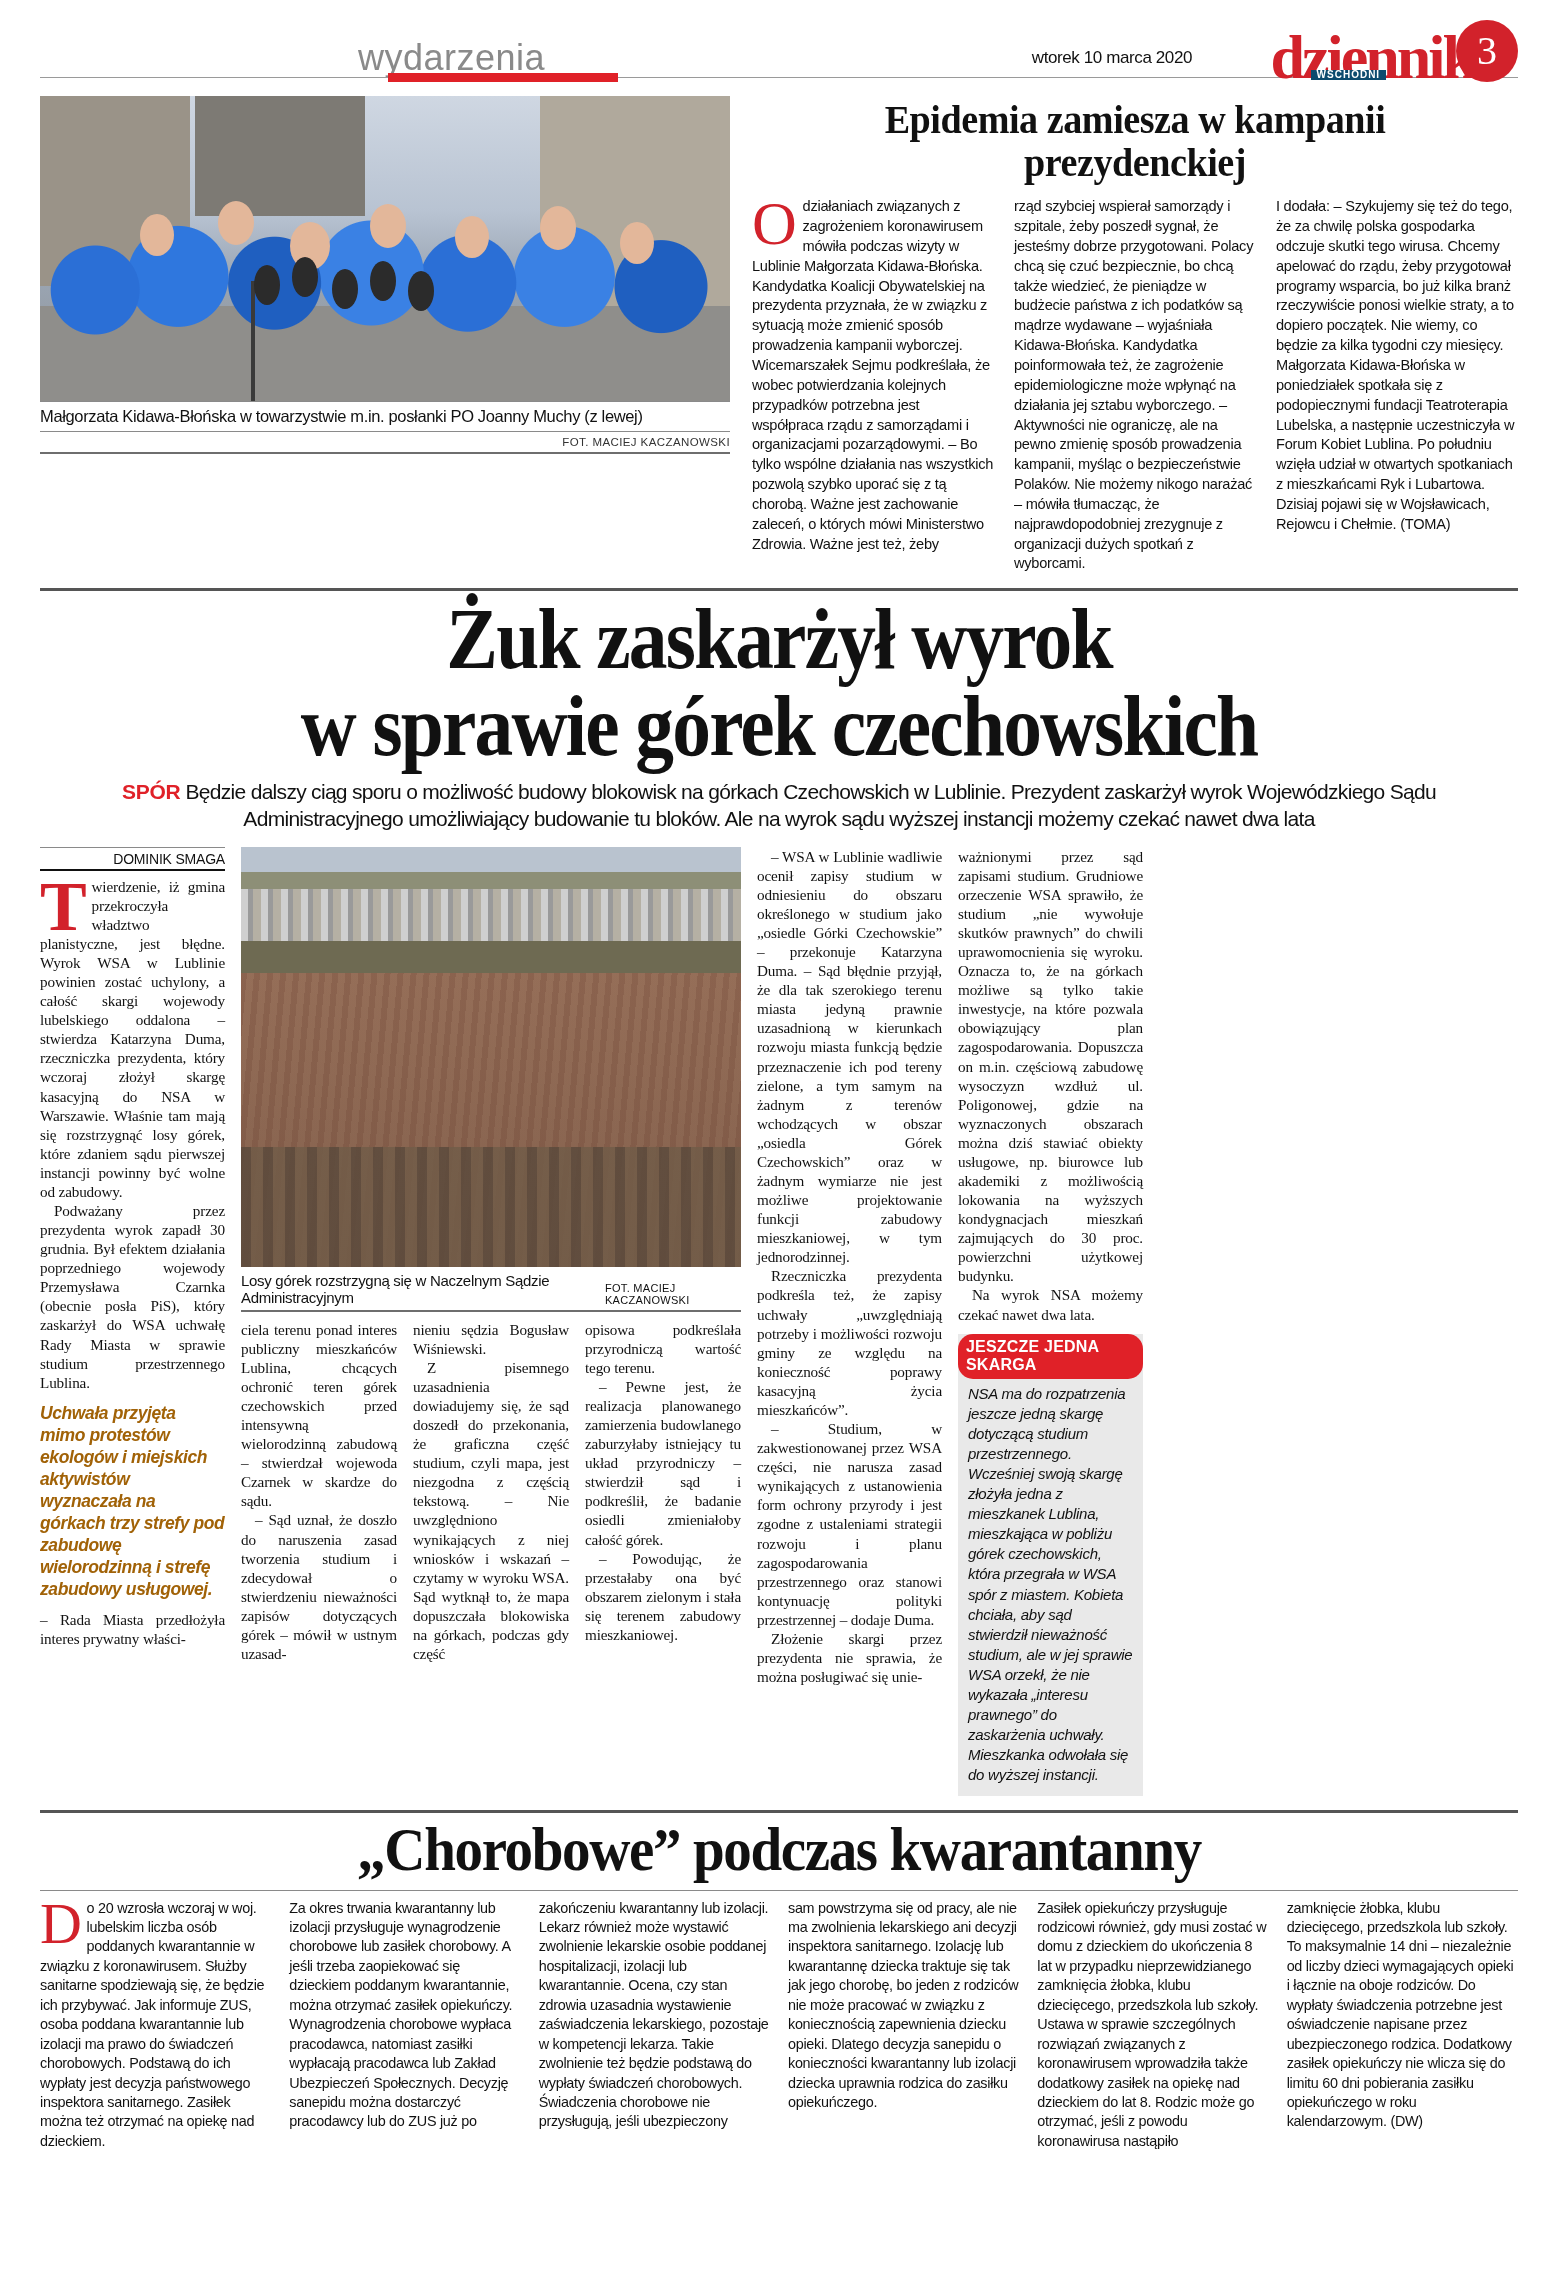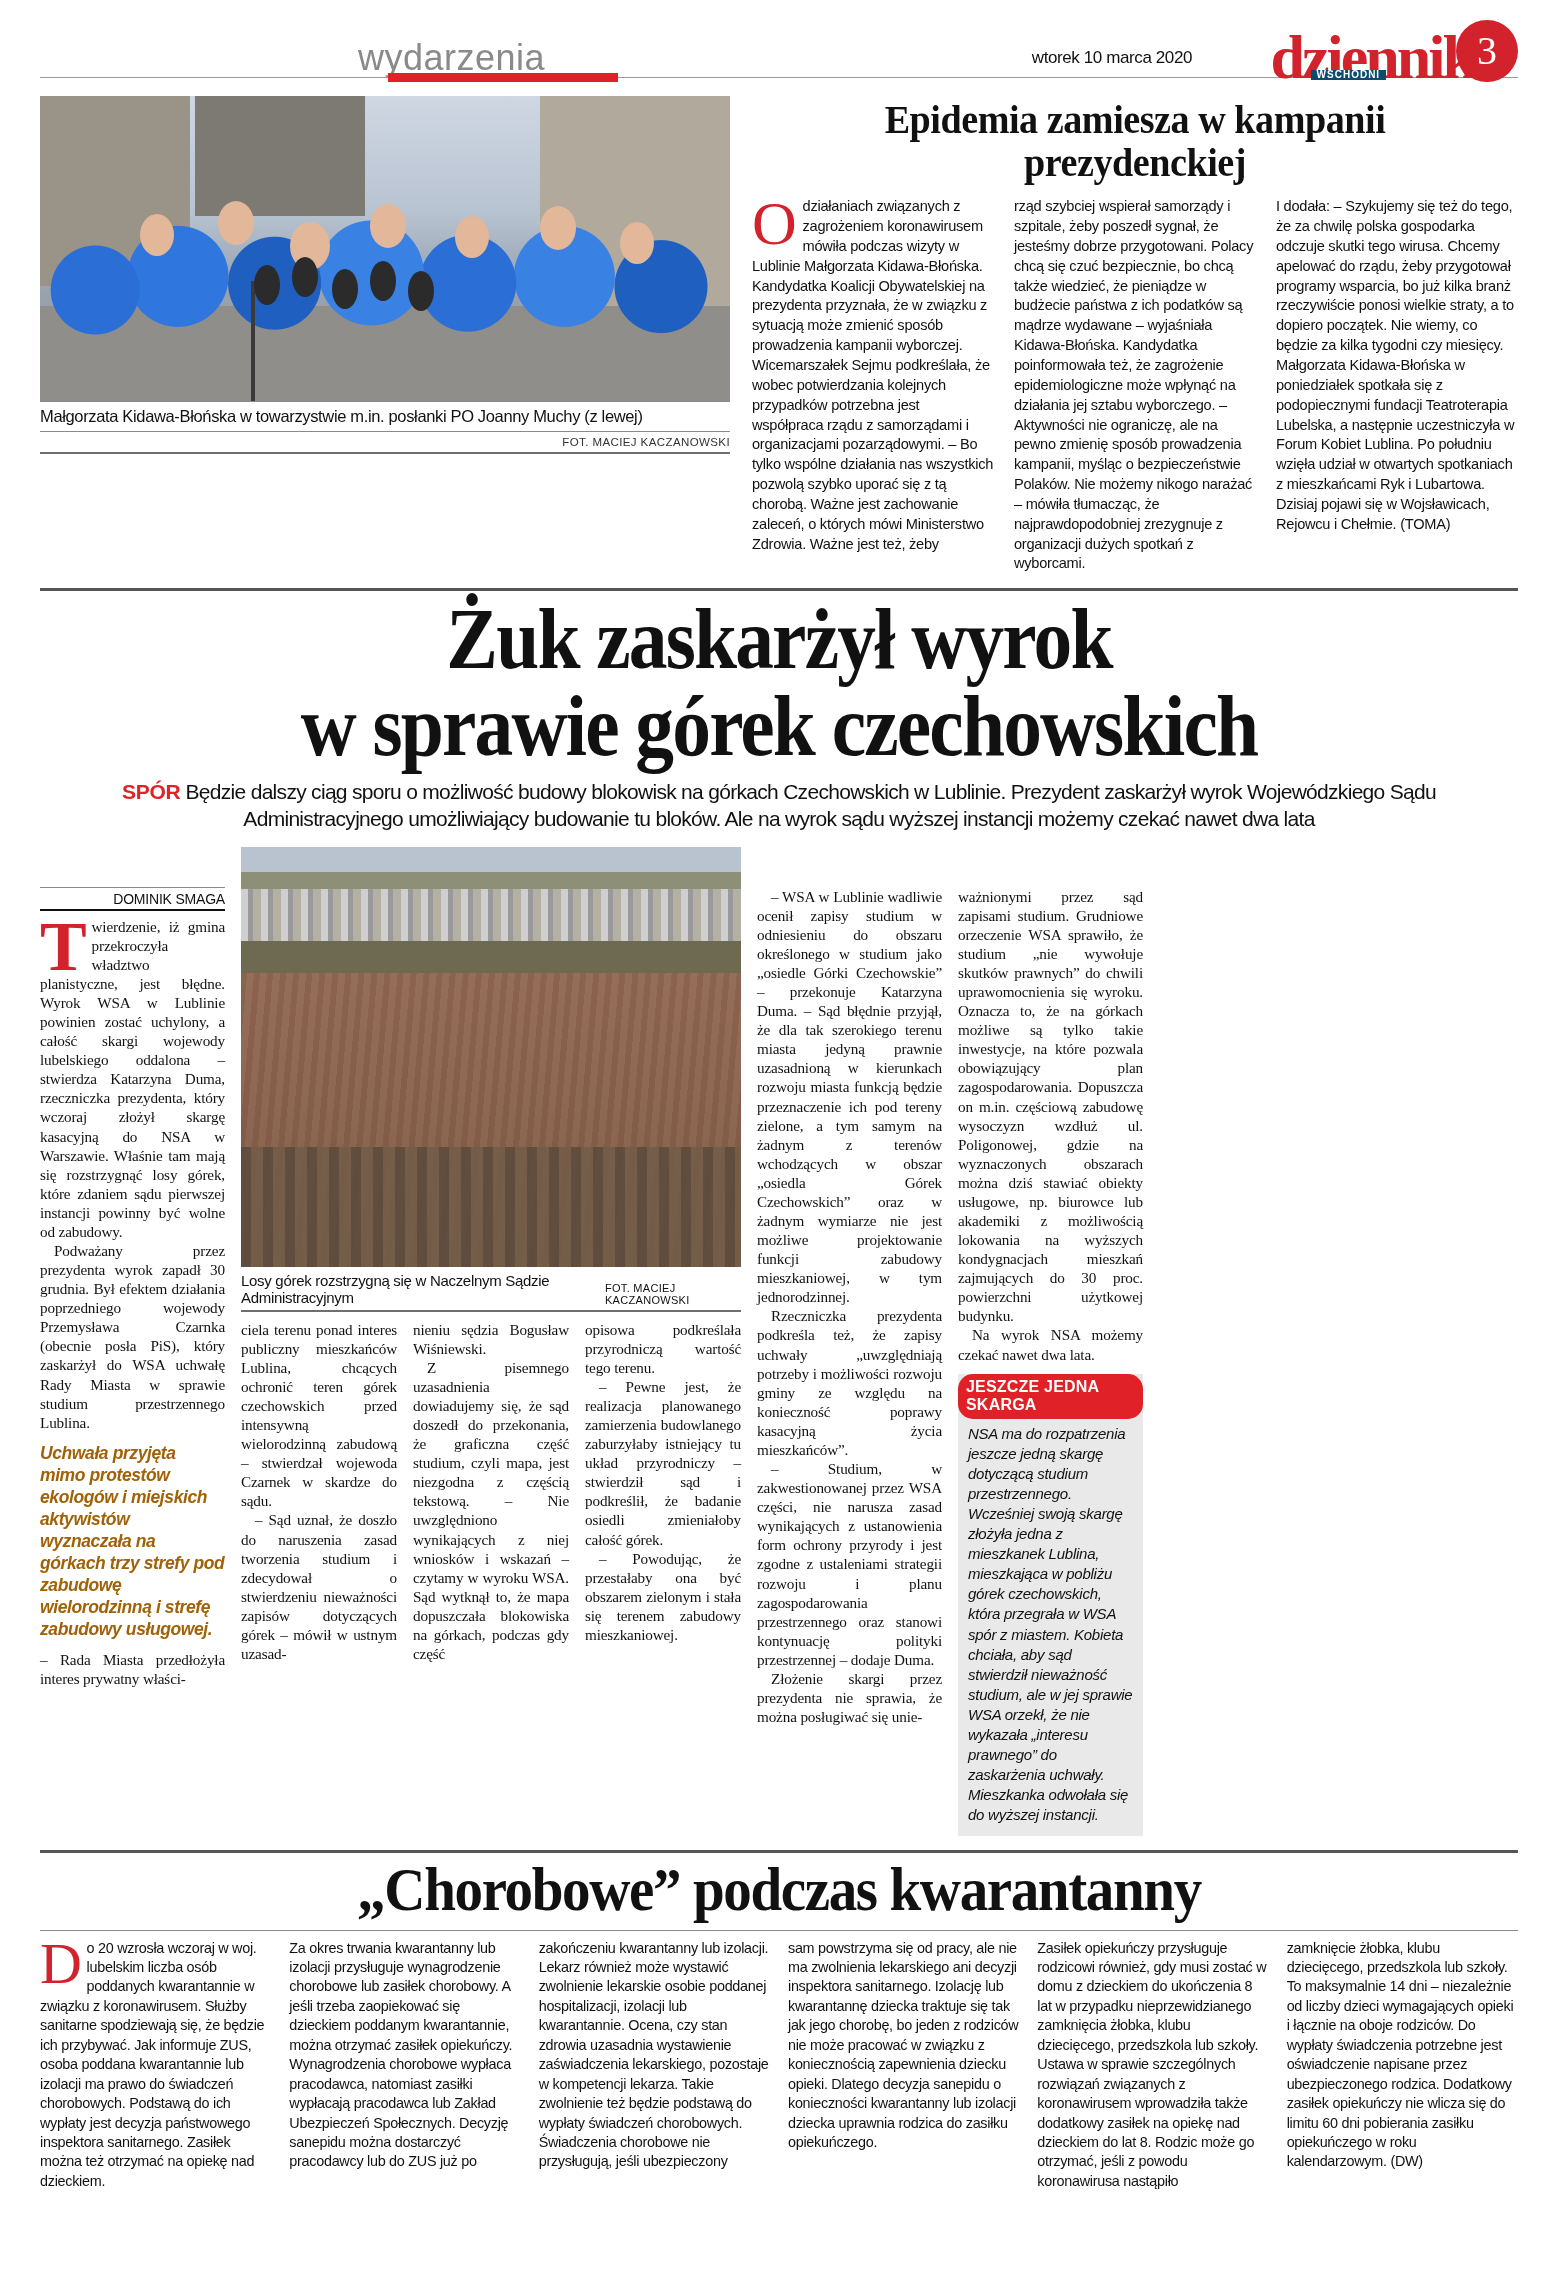--- a/index.html
+++ b/index.html
@@ -100,21 +100,21 @@
     transform:scaleX(.9);transform-origin:center;margin:4px 0 6px;
   }
   .lead{
     text-align:center;font-size:21px;line-height:1.28;letter-spacing:-.7px;
     font-weight:400;margin:12px 30px 14px;
   }
   .lead .spor{color:#e02128;font-weight:bold;letter-spacing:-.3px;}
 
   
   .mid{display:flex;gap:16px;margin-top:6px;}
-  .mcol{width:185px;margin-top:40px;}
+  .mcol{width:185px;}
   .byline-rule{height:1px;background:#8a8a8a;}
   .byline{
     text-align:right;font-size:14px;letter-spacing:-.2px;padding:3px 0 2px;font-weight:500;
     border-bottom:2px solid #111;display:block;
   }
   .ser{font-family:"Liberation Serif", serif;font-size:15.2px;line-height:1.255;
     text-align:justify;letter-spacing:-.15px;}
   .dropcapT{
     float:left;font-family:"Liberation Serif",serif;font-size:70px;line-height:.72;
     color:#d2222b;margin:5px 5px 0 0;font-weight:bold;

